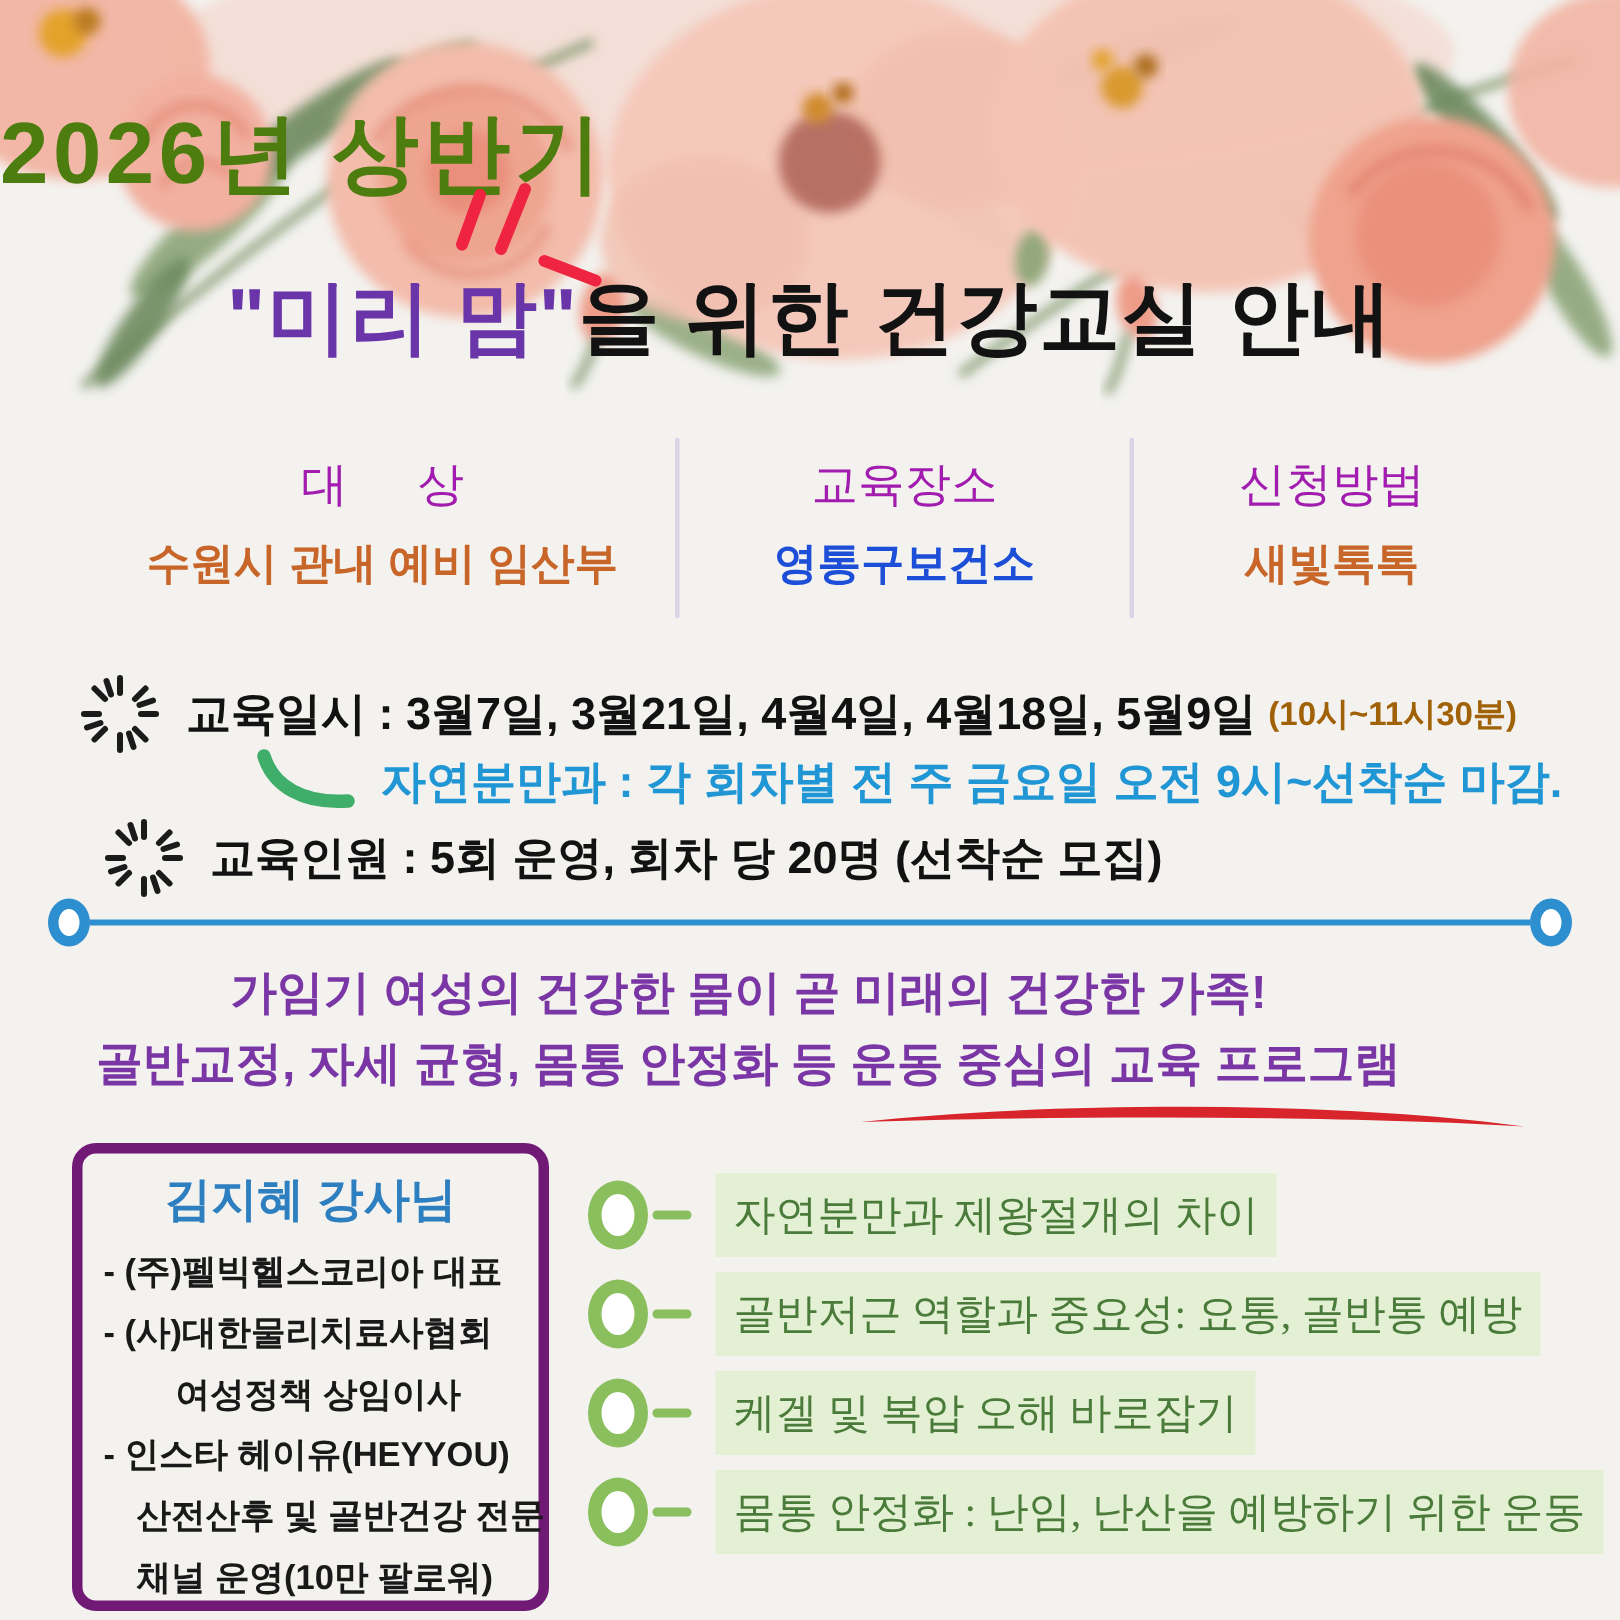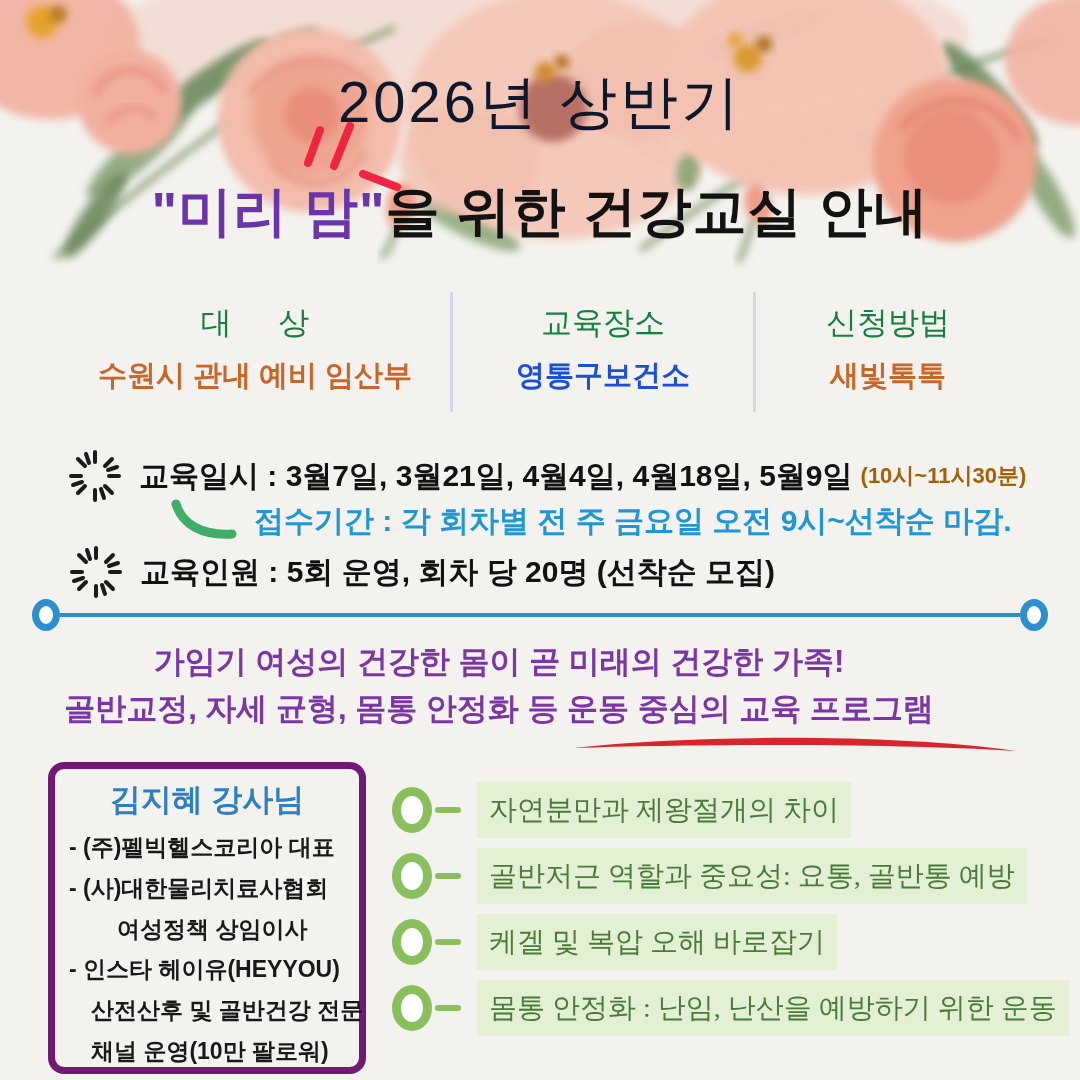--- a/index.html
+++ b/index.html
@@ -8,51 +8,51 @@
     background:#f3f2ef;
     font-family:"Liberation Sans", sans-serif;
   }
   svg { display:block; }
 
   
   .flowers { position:absolute; top:0; left:0; }
 
   
   .title {
-    position:absolute; top:64px; left:0; width:1080px; text-align:center;
-    font-size:58px; font-weight:400; letter-spacing:3px; color:#0f172a;
+    position:absolute; top:64px; left:0; width:1080px; 
+    font-size:58px; font-weight:700; letter-spacing:3px; color:#4d7c0f;
   }
   .subtitle {
     position:absolute; top:176px; left:0; width:1080px; text-align:center;
     font-size:54px; font-weight:800; letter-spacing:1px; color:#121212; white-space:nowrap;
   }
   .subtitle .hl { color:#6a35a8; }
   .accent-marks { position:absolute; top:118px; left:250px; }
 
   
   .info-row {
     position:absolute; top:290px; left:60px; width:960px; height:122px;
     display:flex; align-items:stretch;
   }
   .info-col { display:flex; flex-direction:column; align-items:center; }
   .info-col.c0 { width:390px; }
   .info-col.c1 { width:300px; }
   .info-col.c2 { width:264px; }
   .divider-v { width:3px; background:#d9d4e6; margin-top:2px; }
   .col-label {
-    font-family:"Liberation Serif", serif; font-size:31px; color:#15803d;
+    font-family:"Liberation Serif", serif; font-size:31px; color:#a21caf;
     margin-top:12px; white-space:pre;
   }
   .col-value { margin-top:12px; font-size:29px; font-weight:800; white-space:nowrap; }
   .val-orange { color:#c8662a; }
   .val-blue   { color:#1d4ed8; }
 
   
   .detail-row { position:absolute; display:flex; align-items:center; white-space:nowrap; }
-  .row-schedule { top:450px; left:69px;text-align:right; }
+  .row-schedule { top:450px; left:54px;text-align:right; }
   .row-capacity { top:546px; left:70px; }
   .detail-text { margin-left:18px; font-size:30px; font-weight:800; color:#121212; }
   .detail-time { font-size:22px; font-weight:700; color:#a16207; margin-left:8px; }
   .row-registration { position:absolute; top:498px; left:168px; display:flex; align-items:flex-end; }
   .registration-text {
     margin-left:14px; margin-bottom:0px; font-size:30px; font-weight:800; color:#2196d5; white-space:nowrap;
   }
 
   
   .timeline {
@@ -214,21 +214,21 @@
       </g>
     </svg>
     <span class="detail-text">교육일시 : 3월7일, 3월21일, 4월4일, 4월18일, 5월9일</span>
     <span class="detail-time">(10시~11시30분)</span>
   </div>
 
   <div class="row-registration">
     <svg width="72" height="44" viewBox="0 0 72 44">
       <path d="M8,6 C14,26 34,38 64,36" stroke="#3fae6a" stroke-width="9" stroke-linecap="round" fill="none"></path>
     </svg>
-    <span class="registration-text">접수기간 : 각 회차별 전 주 금요일 오전 9시~선착순 마감.</span>
+    <span class="registration-text">자연분만과 : 각 회차별 전 주 금요일 오전 9시~선착순 마감.</span>
   </div>
 
   <div class="detail-row row-capacity">
     <svg width="52" height="52" viewBox="0 0 52 52">
       <g stroke="#1b1b1b" stroke-width="4" stroke-linecap="round">
         <line x1="26" y1="2" x2="26" y2="12"></line>
           <line x1="26" y1="40" x2="26" y2="50"></line>
         <line x1="2" y1="26" x2="12" y2="26"></line>
           <line x1="40" y1="26" x2="50" y2="26"></line>
         <line x1="9" y1="9" x2="16" y2="16"></line>

